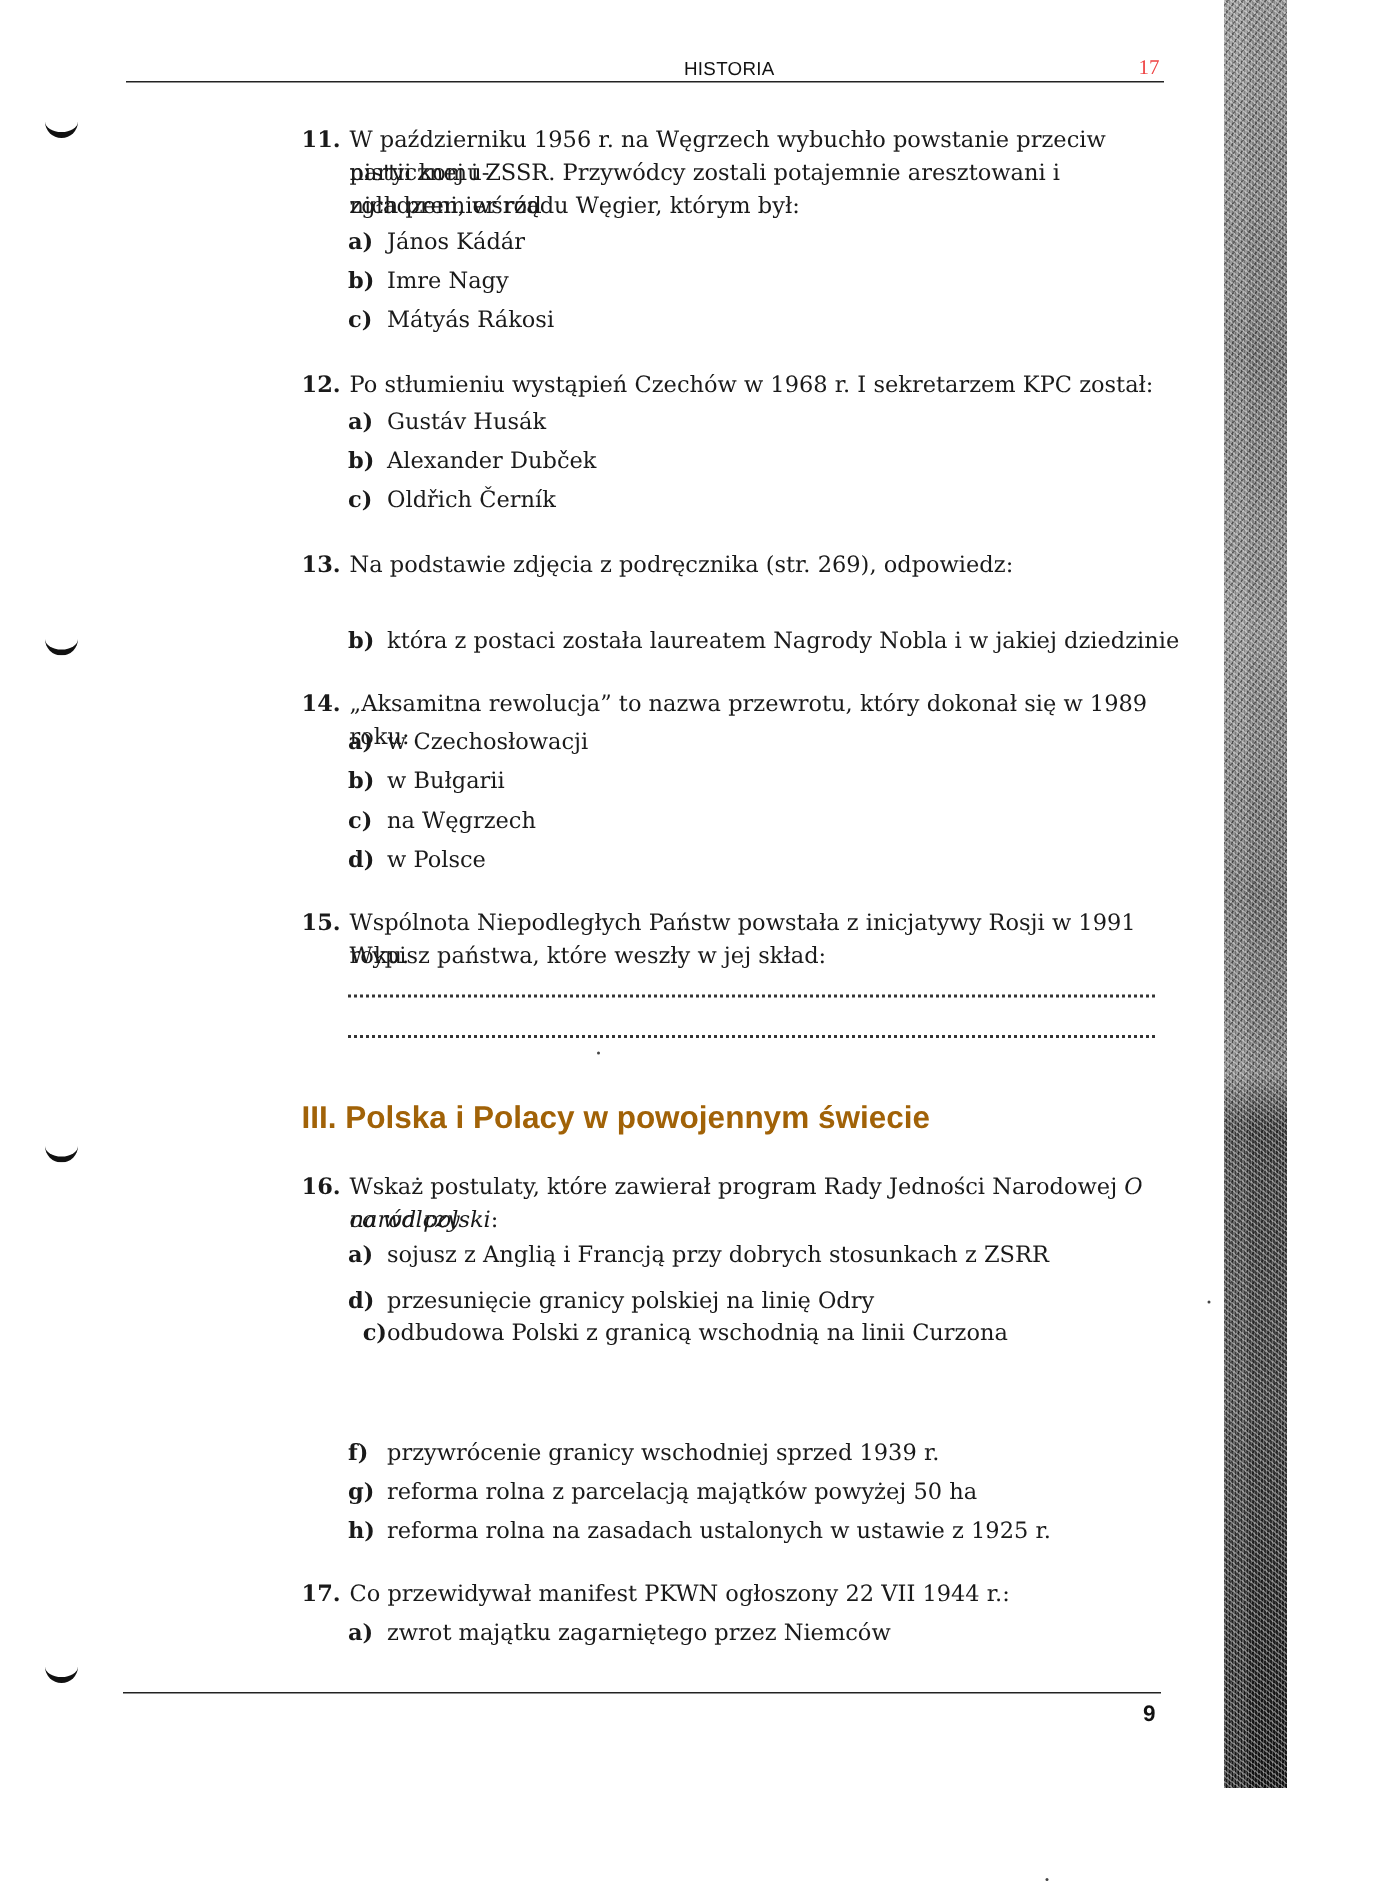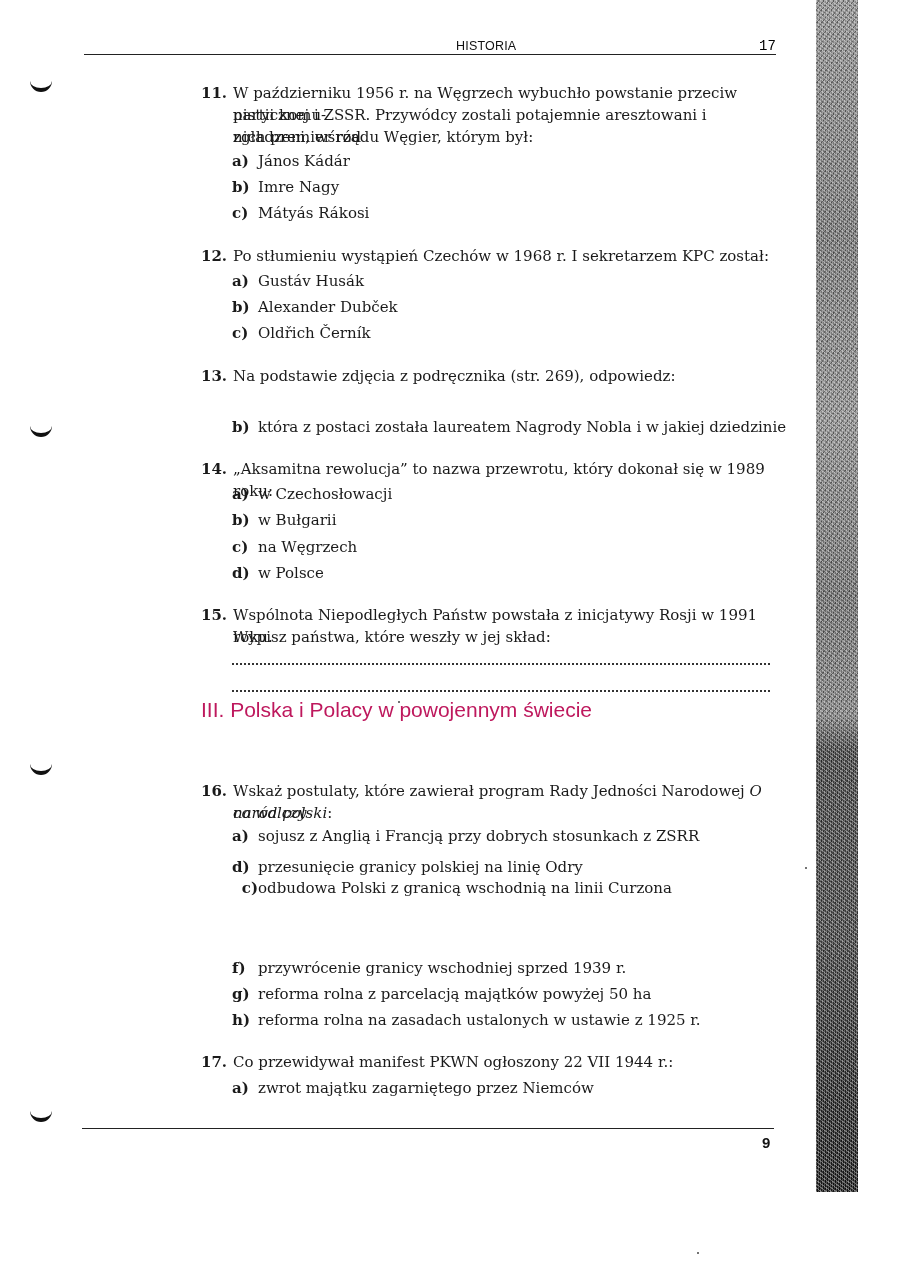--- a/index.html
+++ b/index.html
@@ -6,21 +6,21 @@
   body {
     width: 918px; height: 1263px; position: relative; overflow: hidden;
     background: #ffffff; color: #1a1a1a;
     font-family: "DejaVu Serif", "Liberation Serif", serif;
   }
   .page { position: absolute; left: 0; top: 0; width: 816px; height: 1263px; }
 
   
   .header-rule { position: absolute; left: 84px; top: 54px; width: 692px; height: 0; border-top: 1.5px solid #222; }
   .header-title { position: absolute; left: 456px; top: 39px; font-family: "Liberation Sans", sans-serif; font-size: 12.5px; letter-spacing: 0.2px; color: #111; }
-  .header-page { position: absolute; left: 759px; top: 38px; font-family: Liberation Mono, monospace; font-size: 14px; color: #000000; }
+  .header-page { position: absolute; left: 759px; top: 38px; font-family: Liberation Serif, serif; font-size: 14px; color: #ef4444; }
 
   
   .footer-rule { position: absolute; left: 82px; top: 1128px; width: 692px; height: 0; border-top: 1.5px solid #222; }
   .footer-page { position: absolute; left: 762px; top: 1134px; font-family: "Liberation Sans", sans-serif; font-weight: bold; font-size: 15px; color: #111; }
 
   
   .bind-mark { position: absolute; width: 22px; height: 8px; border-bottom: 4px solid #111; border-radius: 0 0 14px 14px; }
 
   
   .scan-strip {
@@ -36,22 +36,22 @@
   .q { position: absolute; left: 201px; font-size: 15px; line-height: 22px; }
   .q .num { position: absolute; left: 0; top: 0; font-weight: bold; }
   .q .text { position: absolute; left: 32px; width: 545px; }
   .opt { position: absolute; left: 232px; font-size: 15px; line-height: 20px; }
   .opt .letter { display: inline-block; width: 26px; font-weight: bold; }
   .em { font-style: italic; }
 
   .dots { position: absolute; left: 232px; width: 538px; height: 0; border-top: 2px dotted #333; }
 
   .section-title {
-    position: absolute; left: 201px; top: 698px;
-    font-family: "Liberation Sans", sans-serif; font-weight: normal; font-size: 21px; color: #be185d;
+    position: absolute; left: 201px; top: 734px;
+    font-family: "Liberation Sans", sans-serif; font-weight: bold; font-size: 21px; color: #a16207;
   }
   .speck { position: absolute; width: 2px; height: 2px; background: #444; border-radius: 1px; }
 </style>
 </head>
 <body>
 
 <div class="page">
 
   <div class="header-rule"></div>
   <div class="header-title">HISTORIA</div>

